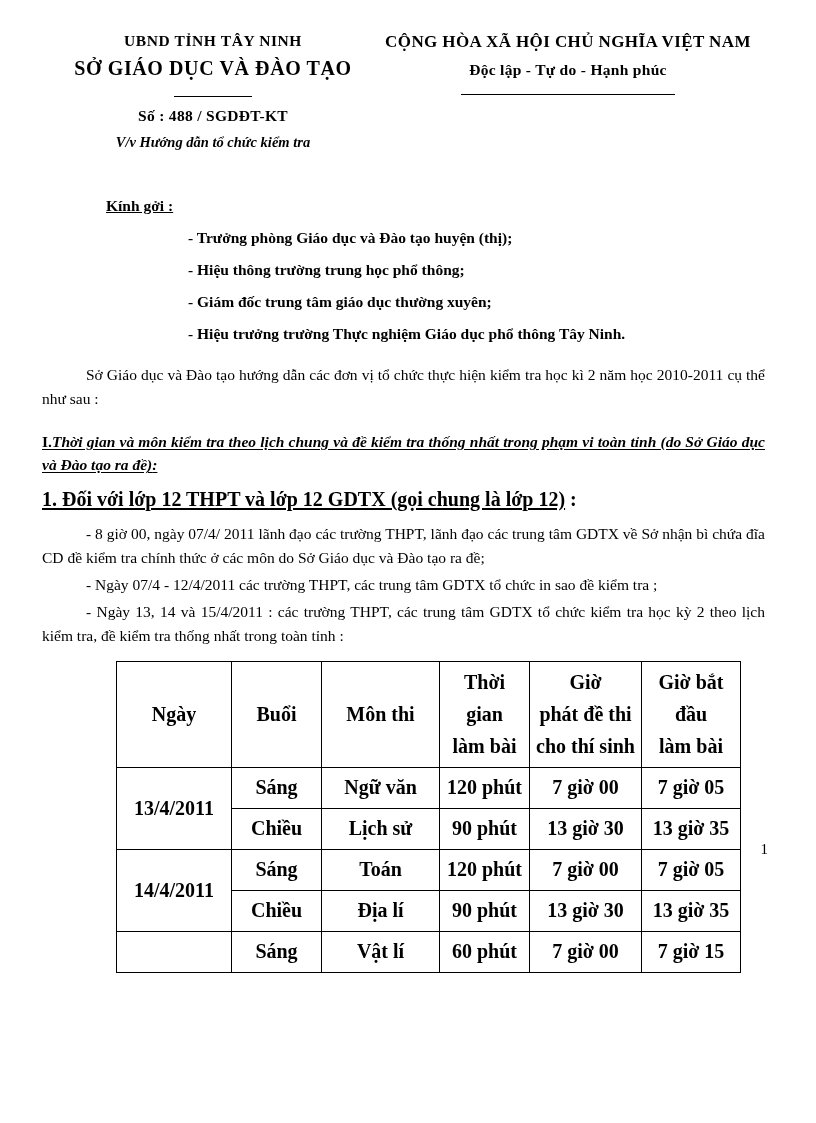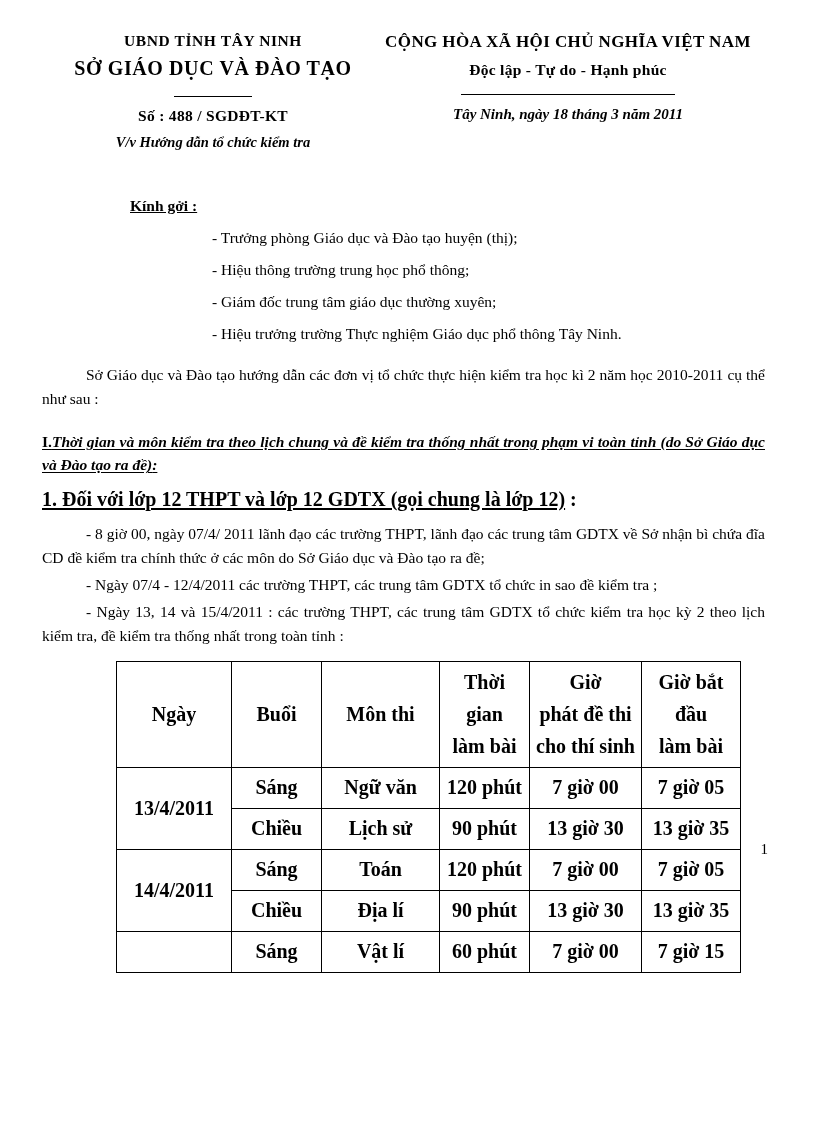--- a/index.html
+++ b/index.html
@@ -91,36 +91,36 @@
   .date-line {
     font-size: 15px;
     font-style: italic;
     font-weight: bold;
     white-space: nowrap;
   }
 
   
   .recipients {
     margin-top: 46px;
-    padding: 0 72px;
+    padding: 0 48px;
   }
   .kinh-goi {
     font-size: 15.5px;
     font-weight: bold;
     text-decoration: underline;
     margin-left: 58px;
     display: inline-block;
   }
   .recipient-list {
     margin-top: 14px;
     padding-left: 140px;
   }
   .recipient-item {
     font-size: 15.5px;
-    font-weight: normal;
+    font-weight: bold;
     margin-bottom: 14px;
     white-space: nowrap;
   }
 
   
   .body-area {
     padding: 0 51px 0 42px;
     margin-top: 20px;
   }
   p.para {
@@ -211,21 +211,20 @@
       <div class="org-line2">SỞ GIÁO DỤC VÀ ĐÀO TẠO</div>
       <div class="rule-short"></div>
       <div class="doc-number">Số :  488  / SGDĐT-KT</div>
       <div class="subject-line">V/v Hướng dẫn tổ chức kiểm tra</div>
     </div>
 
     <div class="hdr-right">
       <div class="nation-line1">CỘNG HÒA XÃ HỘI CHỦ NGHĨA VIỆT NAM</div>
       <div class="nation-line2">Độc lập - Tự do - Hạnh phúc</div>
       <div class="rule-long"></div>
-      <div class="date-line">Tây Ninh, ngày  18    tháng 3  năm 2011</div>
     </div>
 
   </div>
 
   <div class="recipients">
     <div class="kinh-goi">Kính gởi :</div>
     <div class="recipient-list">
       <div class="recipient-item">- Trưởng phòng Giáo dục và Đào tạo huyện (thị);</div>
       <div class="recipient-item">- Hiệu thông trường trung học phổ thông;</div>
       <div class="recipient-item">- Giám đốc trung tâm giáo dục thường xuyên;</div>

